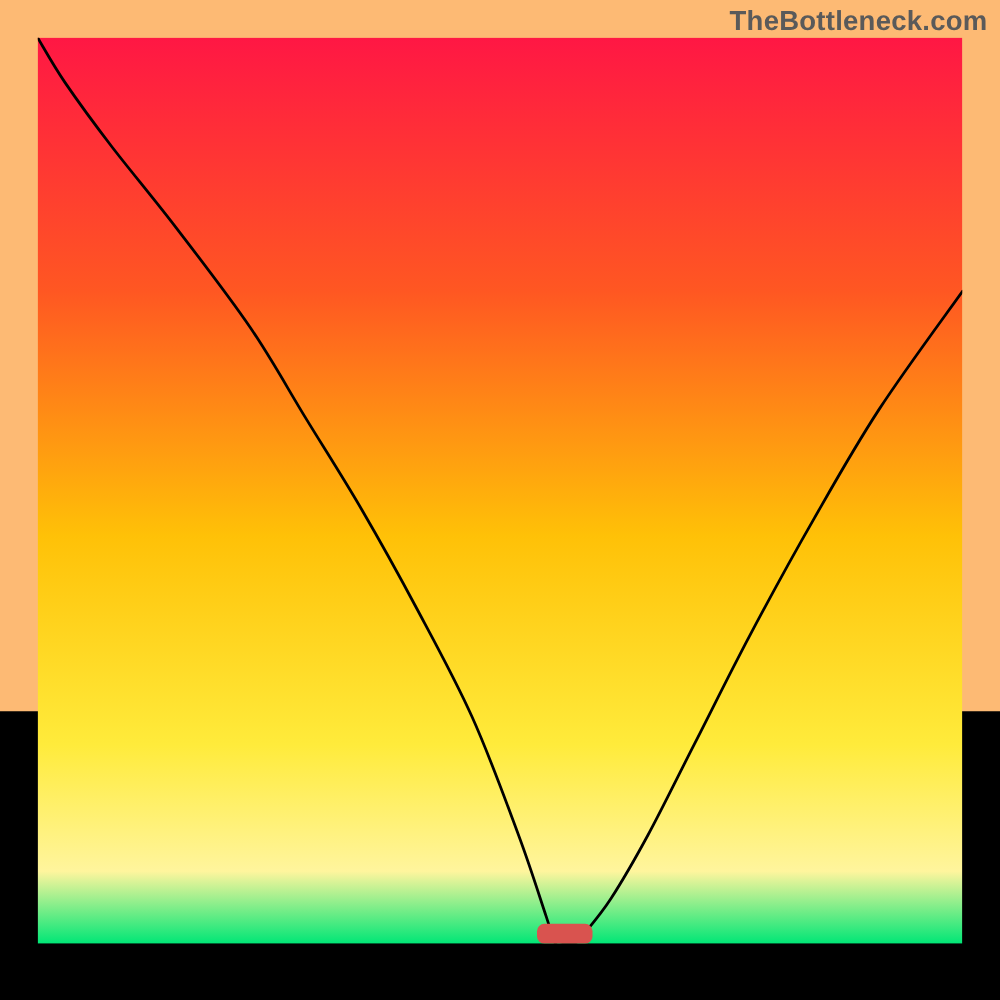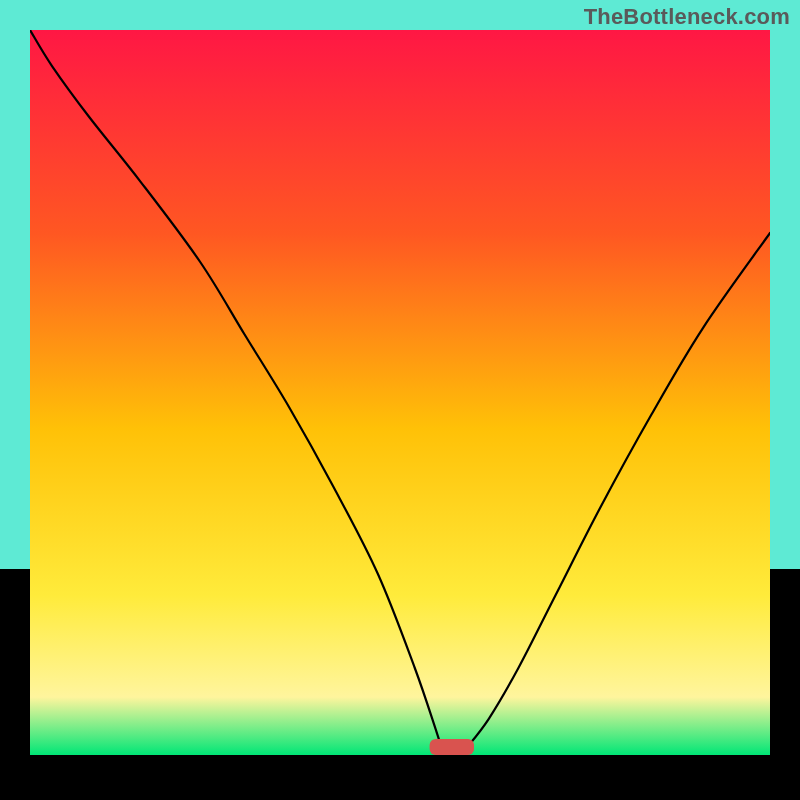--- a/index.html
+++ b/index.html
@@ -7,21 +7,21 @@
     padding: 0;
     width: 800px;
     height: 800px;
     background: #000;
     font-family: Arial, Helvetica, sans-serif;
   }
   .frame {
     position: relative;
     width: 800px;
     height: 569px;
-    background: #5eead4;
+    background: #fdba74;
   }
   .watermark {
     position: absolute;
     top: 4px;
     right: 10px;
     color: #5a5a5a;
     font-size: 22px;
     font-weight: 600;
     letter-spacing: 0.2px;
     z-index: 10;

